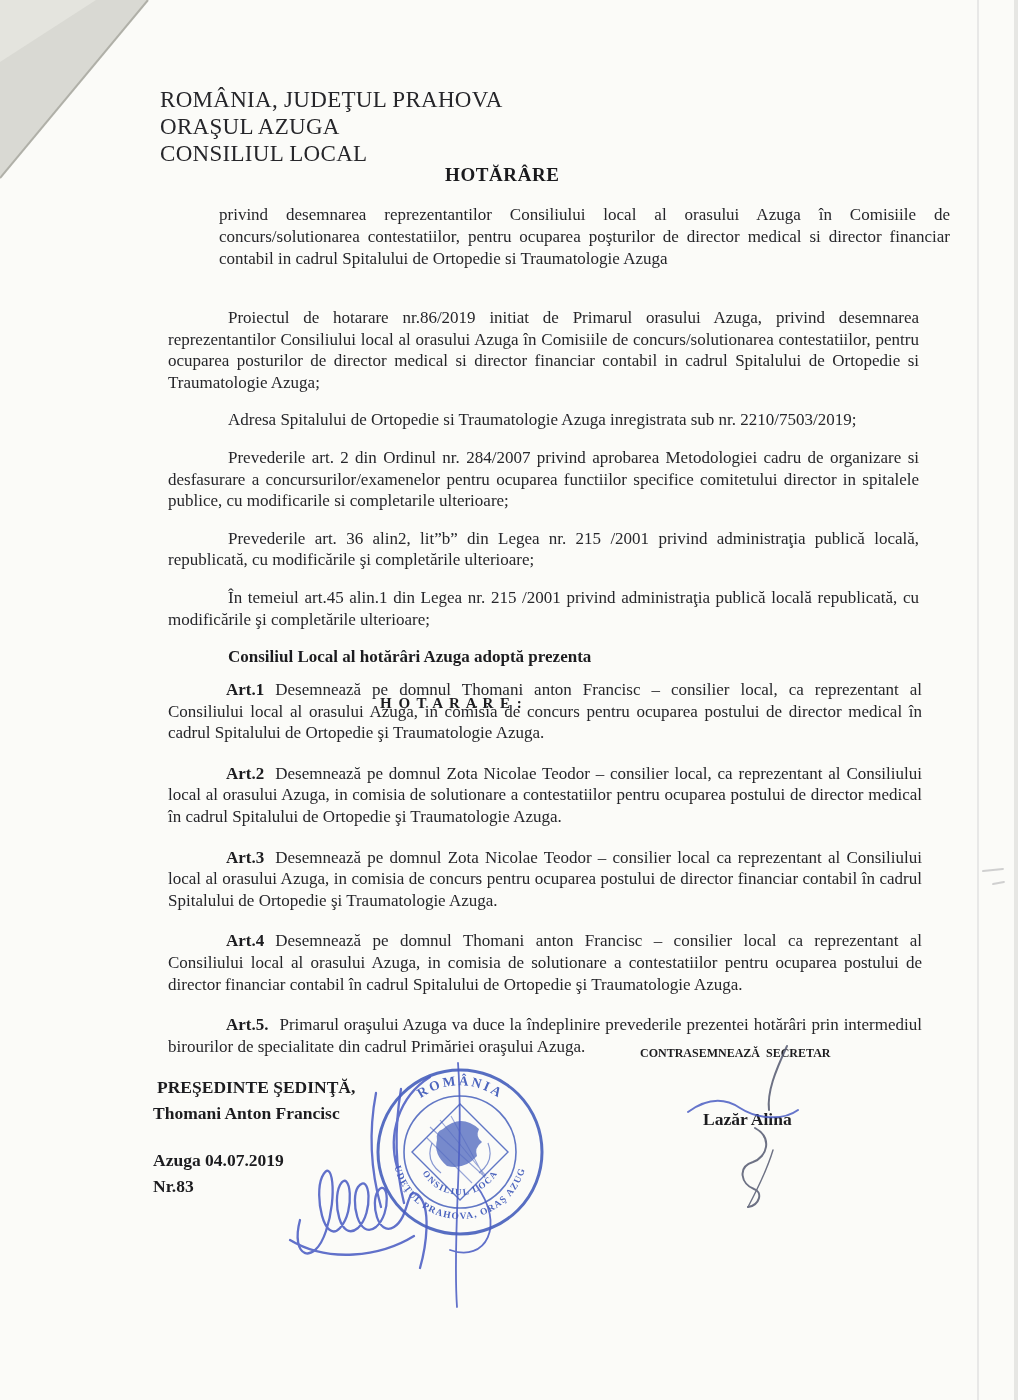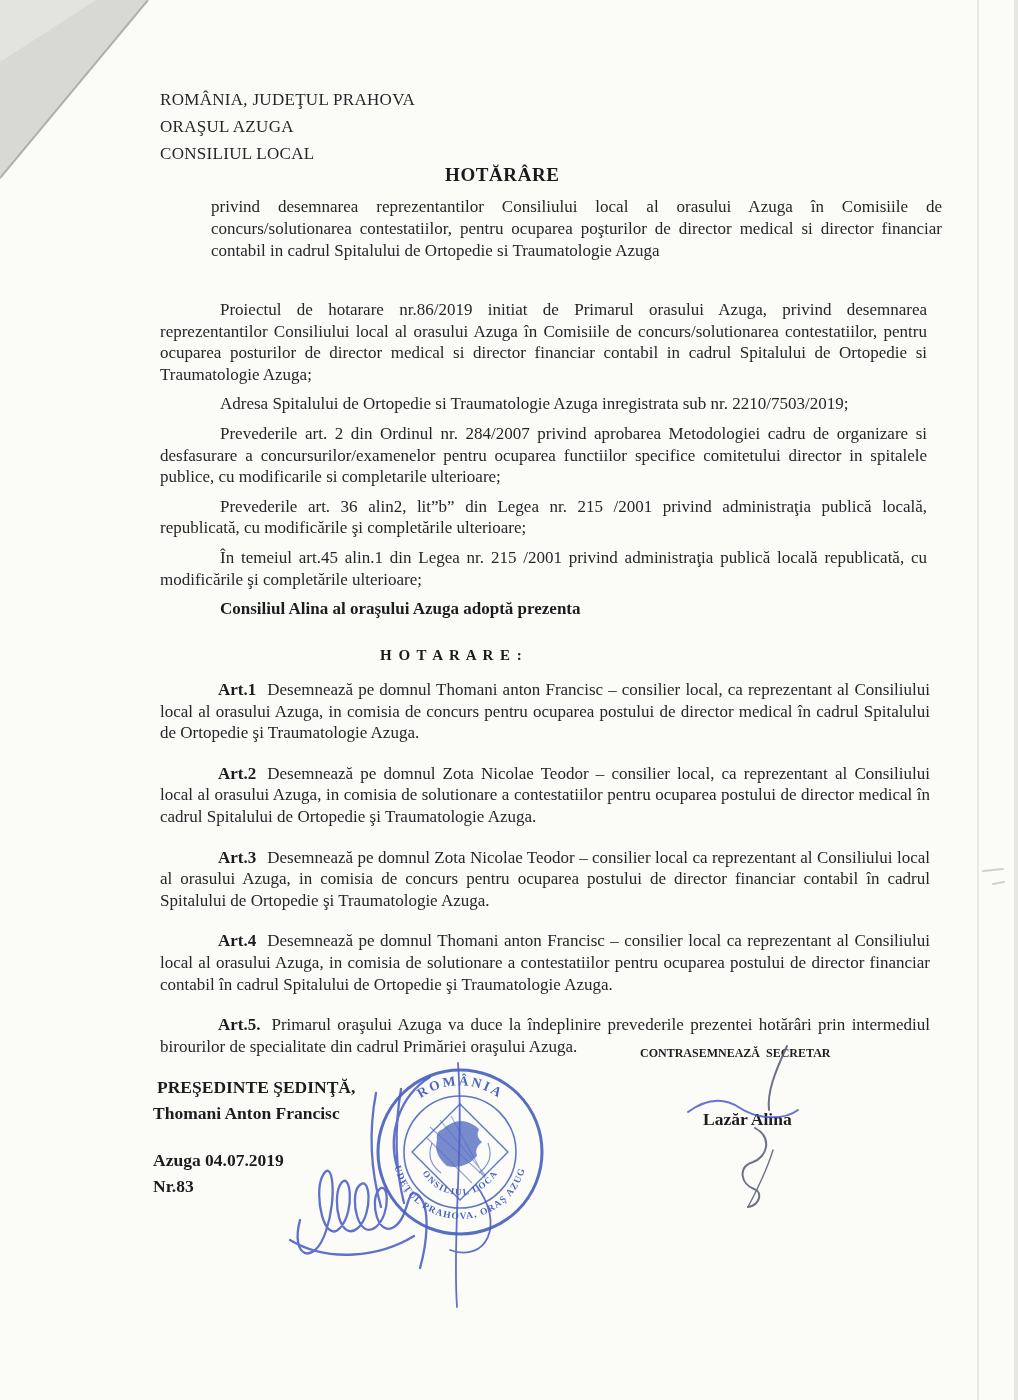--- a/index.html
+++ b/index.html
@@ -3,24 +3,24 @@
 <meta charset="utf-8">
 <style>
   html,body{margin:0;padding:0;}
   body{
     width:1018px;height:1400px;position:relative;overflow:hidden;
     background:#fbfbf8;
     font-family:"Liberation Serif","DejaVu Serif",serif;
     color:#26262a;
   }
   .abs{position:absolute;}
-  p{margin:8px;}
+  p{margin:16px;}
 
   
-  .letterhead{left:160px;top:86px;font-size:17px;line-height:27px;letter-spacing:.3px;}
+  .letterhead{left:160px;top:86px;font-size:23px;line-height:27px;letter-spacing:.3px;}
 
   
   .doc-title{left:445px;top:164px;font-size:19px;font-weight:bold;letter-spacing:.6px;color:#1a1a1d;}
   .doc-subtitle{left:203px;top:188px;width:731px;font-size:17px;line-height:21.8px;text-align:justify;}
 
   
   .preamble{left:152px;top:291px;width:783px;font-size:17px;line-height:21.6px;text-align:justify;}
   .preamble p{text-indent:60px;}
   .adopt-line{text-indent:43px;font-weight:bold;color:#1c1c1f;}
   .decision-heading{
@@ -62,21 +62,21 @@
 
 <div class="abs doc-title">HOTĂRÂRE</div>
 <p class="abs doc-subtitle">privind desemnarea reprezentantilor Consiliului local al orasului Azuga în Comisiile de concurs/solutionarea contestatiilor,  pentru ocuparea poşturilor de director medical si director financiar contabil in cadrul Spitalului de Ortopedie si Traumatologie Azuga</p>
 
 <div class="abs preamble">
   <p>Proiectul de hotarare nr.86/2019 initiat de Primarul orasului Azuga, privind desemnarea reprezentantilor Consiliului local al orasului Azuga în Comisiile de concurs/solutionarea contestatiilor, pentru ocuparea posturilor de director medical si director financiar contabil in cadrul Spitalului de Ortopedie si Traumatologie Azuga;</p>
   <p>Adresa Spitalului de Ortopedie si Traumatologie Azuga inregistrata sub nr. 2210/7503/2019;</p>
   <p>Prevederile art. 2 din Ordinul nr. 284/2007 privind aprobarea Metodologiei cadru de organizare si desfasurare a concursurilor/examenelor pentru ocuparea functiilor specifice comitetului director in spitalele publice, cu modificarile si completarile ulterioare;</p>
   <p>Prevederile art. 36 alin2, lit”b” din Legea nr. 215 /2001 privind administraţia publică locală, republicată, cu modificările şi completările ulterioare;</p>
   <p>În temeiul art.45 alin.1 din Legea nr. 215 /2001 privind administraţia publică locală republicată, cu modificările şi completările ulterioare;</p>
-  <p class="adopt-line">Consiliul Alina al oraşului Azuga adoptă prezenta</p>
+  <p class="adopt-line">Consiliul Local al hotărâri Azuga adoptă prezenta</p>
   <div class="decision-heading">H O T A R A R E :</div>
 </div>
 
 <div class="abs articles">
   <p><span class="art-label">Art.1</span><span>Desemnează pe domnul Thomani anton Francisc – consilier local, ca reprezentant al Consiliului local al orasului Azuga, in comisia de concurs pentru ocuparea postului de director medical în cadrul Spitalului de Ortopedie şi Traumatologie Azuga.</span></p>
   <p><span class="art-label">Art.2</span><span>Desemnează pe domnul Zota Nicolae Teodor – consilier local, ca reprezentant al Consiliului local al orasului Azuga, in comisia de solutionare a contestatiilor pentru ocuparea postului de director medical în cadrul Spitalului de Ortopedie şi Traumatologie Azuga.</span></p>
   <p><span class="art-label">Art.3</span><span>Desemnează pe domnul Zota Nicolae Teodor – consilier local ca reprezentant al Consiliului local al orasului Azuga, in comisia de concurs pentru ocuparea postului de director financiar contabil în cadrul Spitalului de Ortopedie şi Traumatologie Azuga.</span></p>
   <p><span class="art-label">Art.4</span><span>Desemnează pe domnul Thomani anton Francisc – consilier local ca reprezentant al Consiliului local al orasului Azuga, in comisia de solutionare a contestatiilor pentru ocuparea postului de director financiar contabil în cadrul Spitalului de Ortopedie şi Traumatologie Azuga.</span></p>
   <p><span class="art-label">Art.5.</span><span>Primarul oraşului Azuga va duce la îndeplinire prevederile prezentei hotărâri prin intermediul birourilor de specialitate din cadrul Primăriei oraşului Azuga.</span></p>
 </div>

